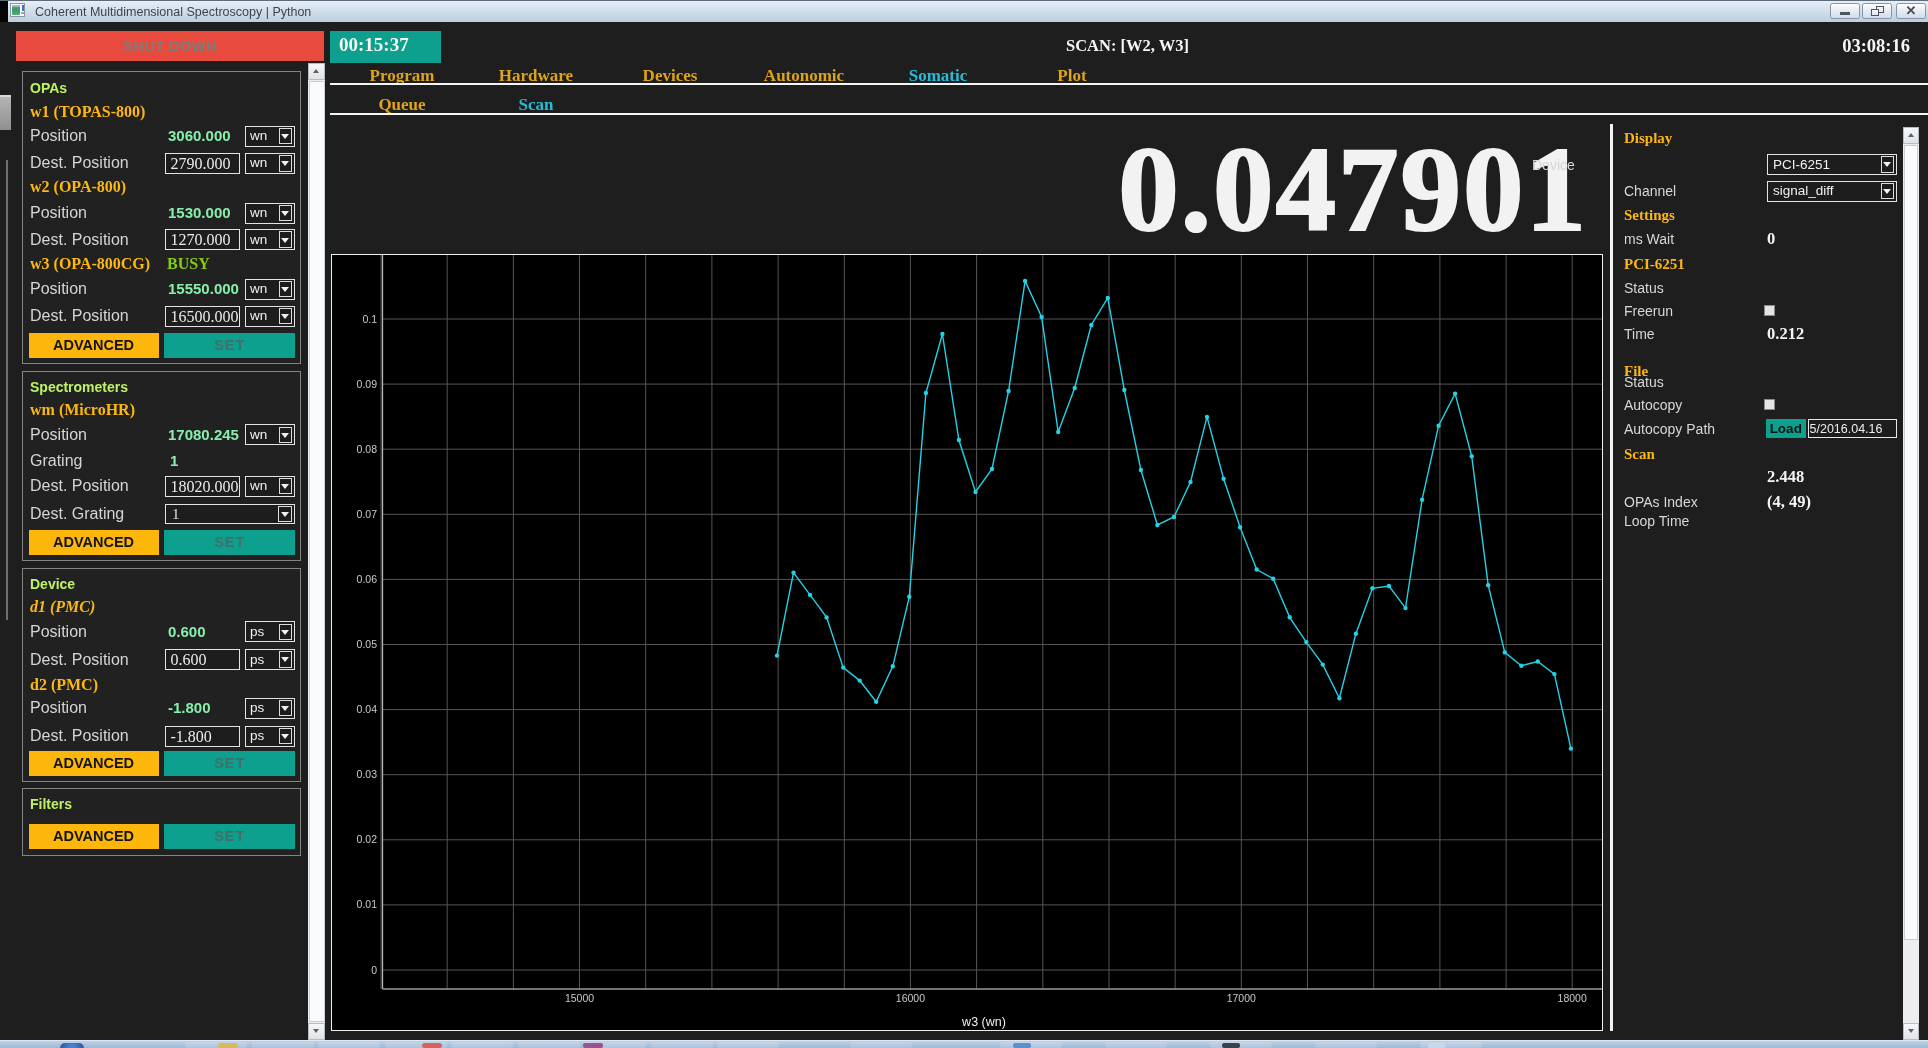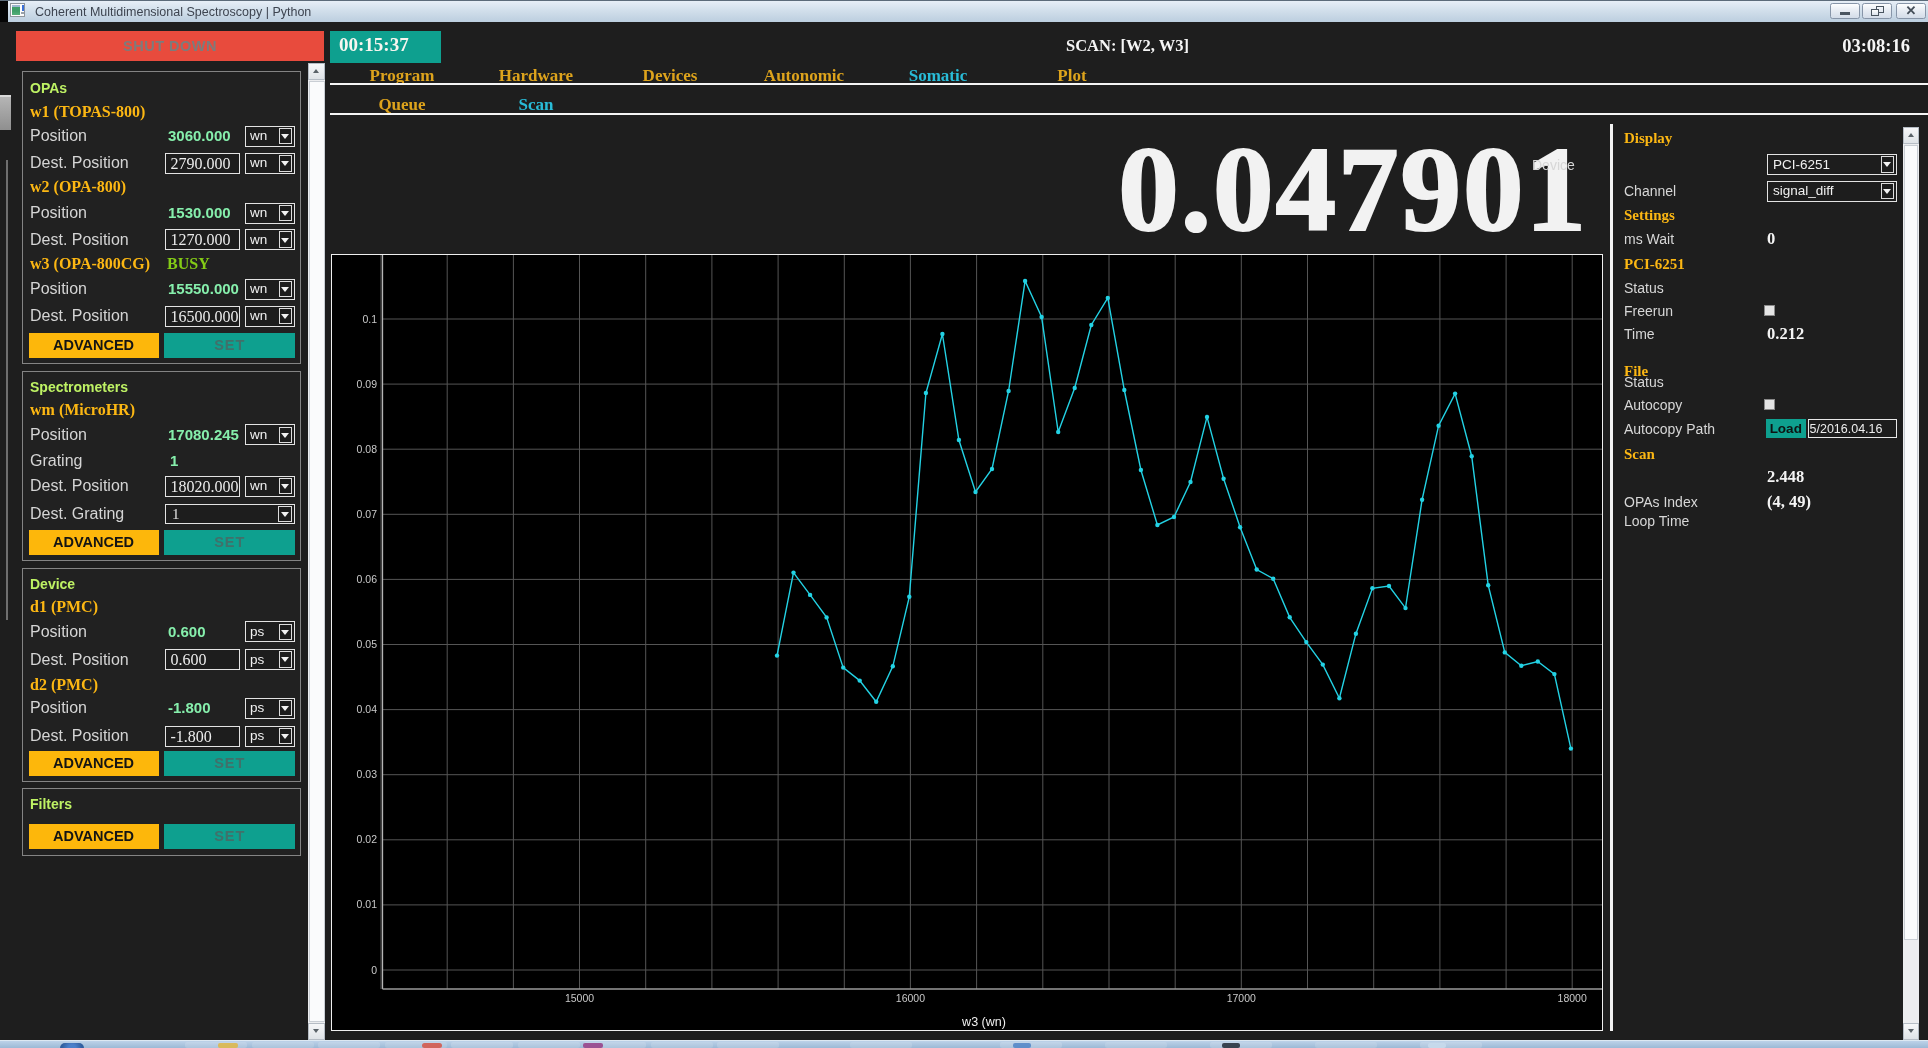--- a/index.html
+++ b/index.html
@@ -132,21 +132,21 @@
 <div class="ab" style="left:278.8px;top:477.7px;width:13.6px;height:16.6px;"></div>
 <div class="tri" style="left:281.0px;top:483.8px"></div>
 <div class="dd" style="left:165px;top:503.5px;width:129.5px;height:20.5px;"></div>
 <div style="left:172px;top:504.7px;width:40px;height:18px;line-height:18px;font-family:'Liberation Serif', serif;font-size:15px;color:#e0e0e0;">1</div>
 <div class="ab" style="left:278.3px;top:505.7px;width:13.6px;height:16.1px;"></div>
 <div class="tri" style="left:280.5px;top:511.6px"></div>
 <div class="btnA" style="left:28.5px;top:530px;width:130px;height:25.4px;line-height:25.4px;">ADVANCED</div>
 <div class="btnS" style="left:164.3px;top:530px;width:131px;height:25.4px;line-height:25.4px;">SET</div>
 <div class="panel" style="left:22px;top:568px;width:279px;height:213.5px;"></div>
 <div class="sec" style="left:30px;top:574.0px;width:260px;height:20px;line-height:20px;">Device</div>
-<div class="sub" style="left:30px;top:596.5px;width:260px;height:20px;line-height:20px;">d1 (PMC)</div>
+<div class="sub" style="left:30px;top:596.5px;width:260px;height:20px;line-height:20px;font-style:italic;">d1 (PMC)</div>
 <div class="lbl" style="left:30px;top:621.8px;width:260px;height:20px;line-height:20px;">Position</div>
 <div class="val" style="left:168px;top:621.8px;width:260px;height:20px;line-height:20px;">0.600</div>
 <div class="lbl" style="left:30px;top:649.6px;width:260px;height:20px;line-height:20px;">Dest. Position</div>
 <div class="sub" style="left:30px;top:674.5px;width:260px;height:20px;line-height:20px;">d2 (PMC)</div>
 <div class="lbl" style="left:30px;top:698.0px;width:260px;height:20px;line-height:20px;">Position</div>
 <div class="val" style="left:168px;top:698.0px;width:260px;height:20px;line-height:20px;">-1.800</div>
 <div class="lbl" style="left:30px;top:726.0px;width:260px;height:20px;line-height:20px;">Dest. Position</div>
 <div class="inb" style="left:165px;top:649.1px;width:75px;height:21px;line-height:18px;padding-left:4px;font-size:16px;"></div>
 <div style="left:170.4px;top:651.1px;width:65px;height:17px;line-height:17px;font-family:'Liberation Serif', serif;font-size:16px;color:#ececec;">0.600</div>
 <div class="dd" style="left:245px;top:621.3px;width:50px;height:21px;"></div>

